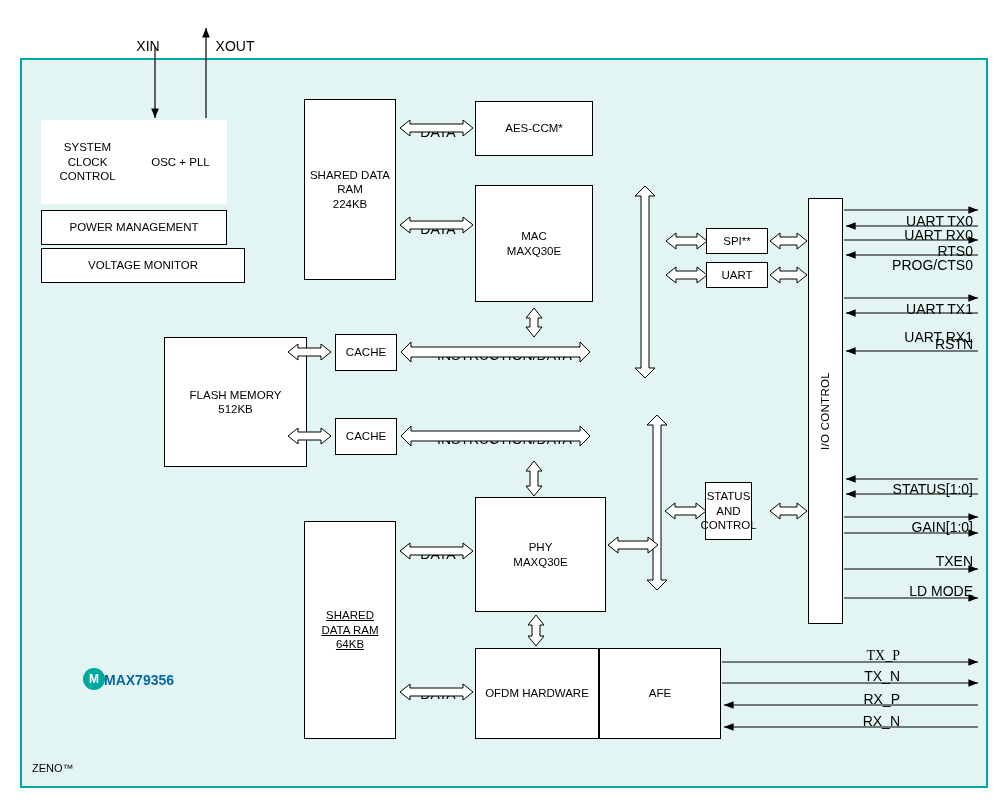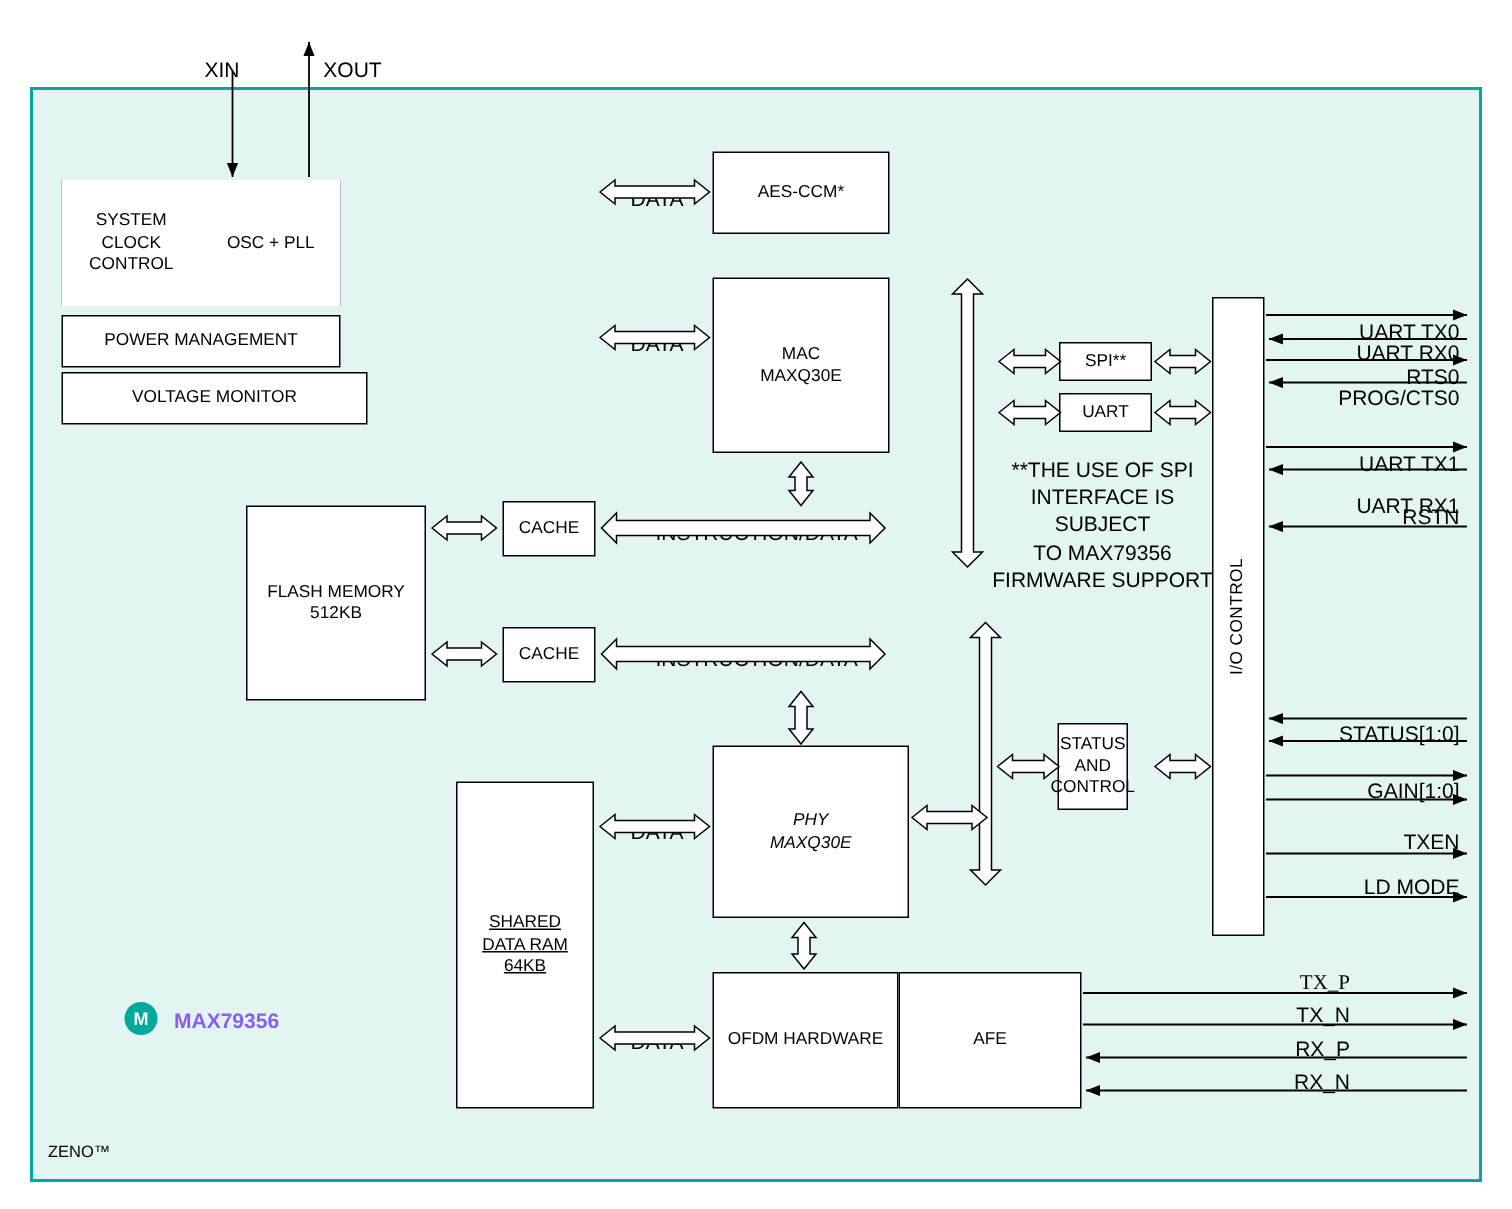--- a/index.html
+++ b/index.html
@@ -71,22 +71,22 @@
 
   
   .logo-circle {
     left: 83px; top: 668px; width: 22px; height: 22px;
     border-radius: 50%;
     background: #00a99d;
     display: flex; align-items: center; justify-content: center;
     color: #fff; font-size: 12px; font-weight: bold;
   }
   .logo-text {
-    left: 116px; top: 672px;
-    font-size: 14px; font-weight: bold; color: #8b5cf6;
+    left: 104px; top: 672px;
+    font-size: 14px; font-weight: bold; color: #0369a1;
   }
 </style>
 </head>
 <body>
 
 <div id="root">
 
   <div class="abs chip"></div>
   <div class="abs chip-label">ZENO™</div>
 
@@ -94,50 +94,49 @@
   <div class="abs lbl" style="left:205px; top:37px; width:60px;">XOUT</div>
 
   <div class="abs blk" style="left:41px; top:120px; width:186px; height:84px; border:1px solid #000;"></div>
   <div class="abs blk" style="left:41px; top:120px; width:93px; height:84px; border:none;">SYSTEM CLOCK
 CONTROL</div>
   <div class="abs vline" style="left:134px; top:120px; height:84px;"></div>
   <div class="abs blk" style="left:134px; top:120px; width:93px; height:84px; border:none;">OSC + PLL</div>
   <div class="abs blk" style="left:41px; top:210px; width:186px; height:35px;">POWER MANAGEMENT</div>
   <div class="abs blk" style="left:41px; top:248px; width:204px; height:35px;">VOLTAGE MONITOR</div>
 
+  <div class="abs blk" style="left:304px; top:99px; width:92px; height:181px;">SHARED DATA
+RAM
+224KB</div>
 
   <div class="abs blk" style="left:475px; top:101px; width:118px; height:55px;">AES-CCM*</div>
 
   <div class="abs blk" style="left:475px; top:185px; width:118px; height:117px;">MAC
 MAXQ30E</div>
 
-  <div class="abs blk" style="left:164px; top:337px; width:120px; height:130px;">FLASH MEMORY
+  <div class="abs blk" style="left:164px; top:337px; width:143px; height:130px;">FLASH MEMORY
 512KB</div>
 
   <div class="abs blk" style="left:335px; top:334px; width:62px; height:37px;">CACHE</div>
   <div class="abs blk" style="left:335px; top:418px; width:62px; height:37px;">CACHE</div>
 
   <div class="abs blk" style="left:706px; top:228px; width:62px; height:26px;">SPI**</div>
   <div class="abs blk" style="left:706px; top:262px; width:62px; height:26px;">UART</div>
 
-  <div class="abs lbl" style="left:660px; top:304px; width:150px;">**THE USE OF SPI
-INTERFACE IS SUBJECT
-TO MAX79356
-FIRMWARE SUPPORT</div>
 
 
   <div class="abs blk" style="left:705px; top:482px; width:47px; height:58px;">STATUS
 AND
 CONTROL</div>
 
   <div class="abs blk" style="left:808px; top:198px; width:35px; height:426px; padding:0;">
     <span class="vtext">I/O CONTROL</span>
   </div>
 
-  <div class="abs blk" style="left:475px; top:497px; width:131px; height:115px;font-style:italic;">PHY
+  <div class="abs blk" style="left:475px; top:497px; width:131px; height:115px;">PHY
 MAXQ30E</div>
 
   <div class="abs blk" style="left:304px; top:521px; width:92px; height:218px;text-decoration:underline;">SHARED
 DATA RAM
 64KB</div>
 
   <div class="abs blk" style="left:475px; top:648px; width:124px; height:91px;">OFDM HARDWARE</div>
   <div class="abs blk" style="left:599px; top:648px; width:122px; height:91px;">AFE</div>
 
   <div class="abs lbl" style="left:411px; top:123px; width:54px;">DATA</div>

